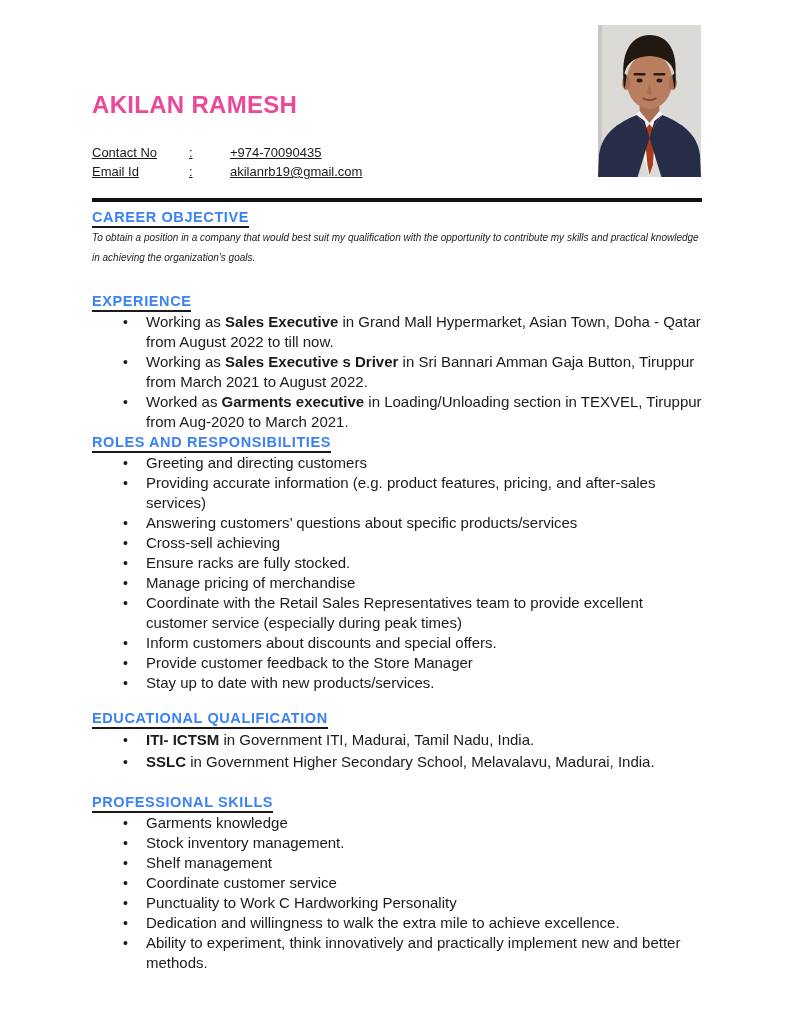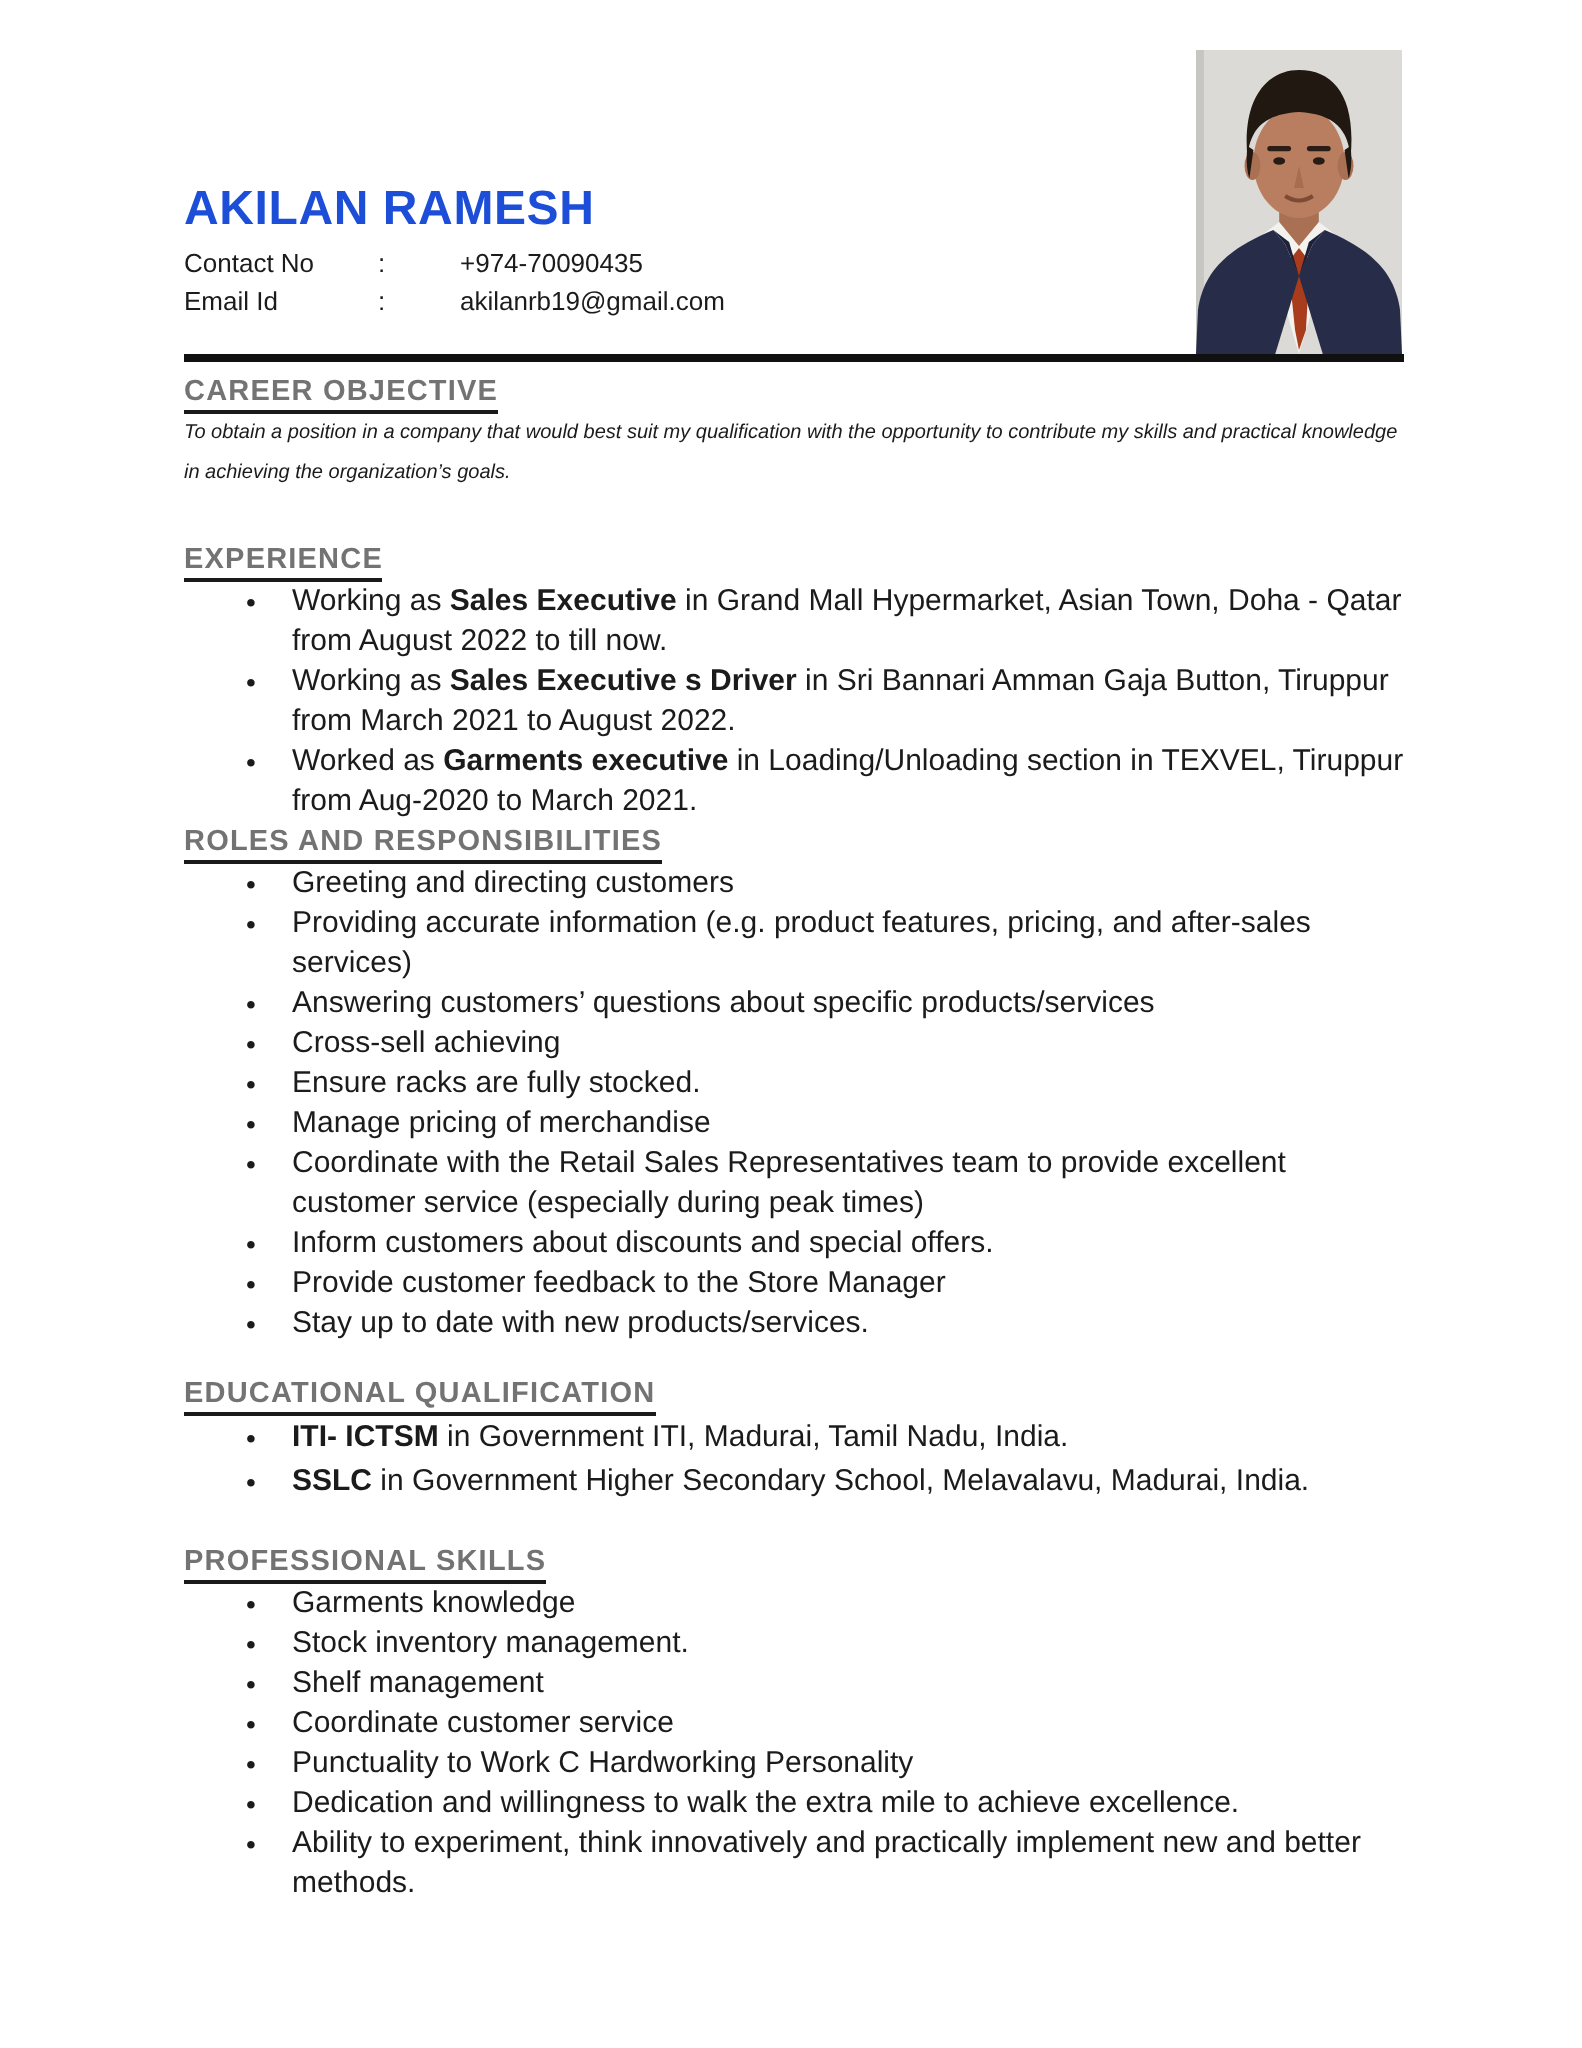--- a/index.html
+++ b/index.html
@@ -18,23 +18,23 @@
     position: absolute;
     left: 92px;
     top: 92px;
     width: 610px;
   }
   .candidate-name {
     font-size: 24px;
     line-height: 26px;
     font-weight: 700;
     letter-spacing: 0.3px;
-    color: #1d4ed8;
-  }
-  .contact-block { margin-top: 4px; }
+    color: #ec4899;
+  }
+  .contact-block { margin-top: 25px; text-decoration: underline; }
   .contact-row {
     display: flex;
     font-size: 13px;
     line-height: 19px;
   }
   .contact-row .label { flex: 0 0 97px; }
   .contact-row .colon { flex: 0 0 41px; }
   .contact-row .value { flex: 1 1 auto; }
   .header-divider {
     margin-top: 17px;
@@ -49,21 +49,21 @@
     width: 103px;
     height: 152px;
     z-index: 2;
   }
   .photo-frame svg { display: block; width: 100%; height: 100%; }
   .section-heading {
     font-size: 14.5px;
     font-weight: 700;
     letter-spacing: 0.6px;
     line-height: 18px;
-    color: #737373;
+    color: #3b82f6;
   }
   .section-heading > span {
     border-bottom: 2px solid #1a1a1a;
     padding-bottom: 1px;
   }
   .objective-text {
     margin-top: 2px;
     font-size: 10px;
     line-height: 20px;
     font-style: italic;

